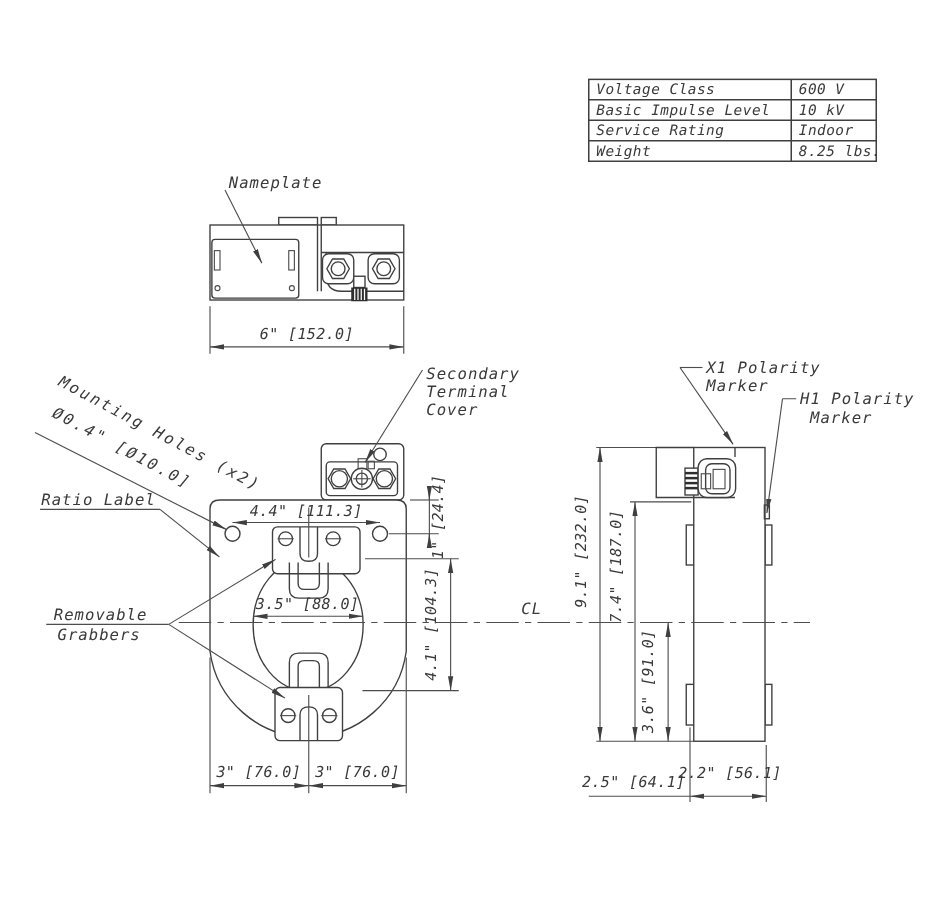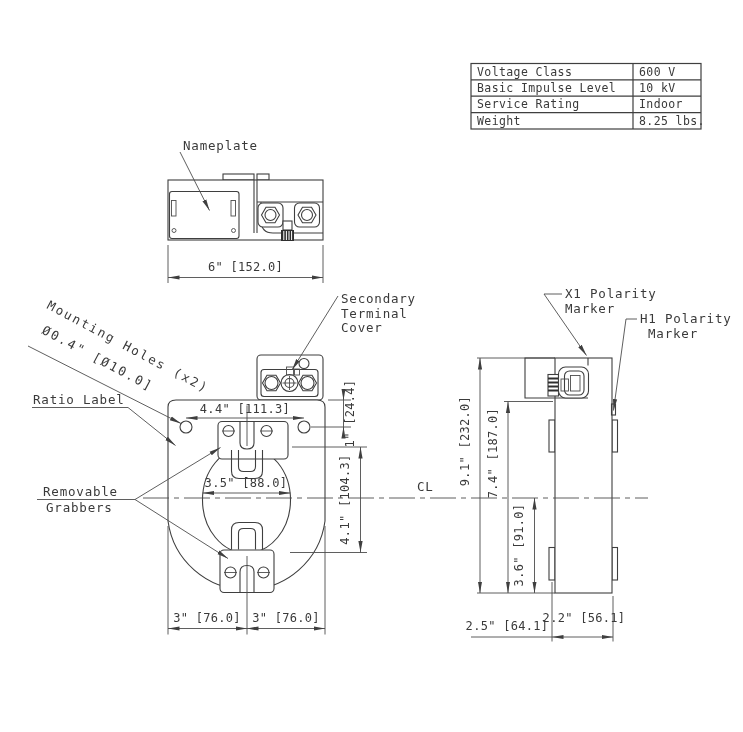--- a/index.html
+++ b/index.html
@@ -1,16 +1,16 @@
 <!DOCTYPE html>
 <html><head>
 <meta charset="utf-8">
 <style>
   html,body{margin:0;padding:0;background:#ffffff;}
-  .stage{position:relative;width:743px;height:732px;background:#fff;overflow:hidden;}
+  .stage{position:relative;width:743px;height:732px;background:#fff;overflow:hidden;font-style:italic;}
   svg{display:block;}
   svg text{font-family:"DejaVu Sans Mono","Liberation Mono",monospace;fill:#3a3a3a;}
   .lbl{font-size:12.5px;letter-spacing:0.8px;}
   .lblw{font-size:12.5px;letter-spacing:2px;}
   .dim{font-size:12px;letter-spacing:0.3px;}
   .tbl{font-size:11.5px;letter-spacing:0.4px;}
   .s1{stroke:#3f3f3f;stroke-width:1.1;fill:none;}
   .s1f{stroke:#3f3f3f;stroke-width:1.1;fill:#ffffff;}
   .sd{stroke:#4d4d4d;stroke-width:0.9;fill:none;}
   .tln{stroke:#3f3f3f;stroke-width:1.2;fill:none;}

